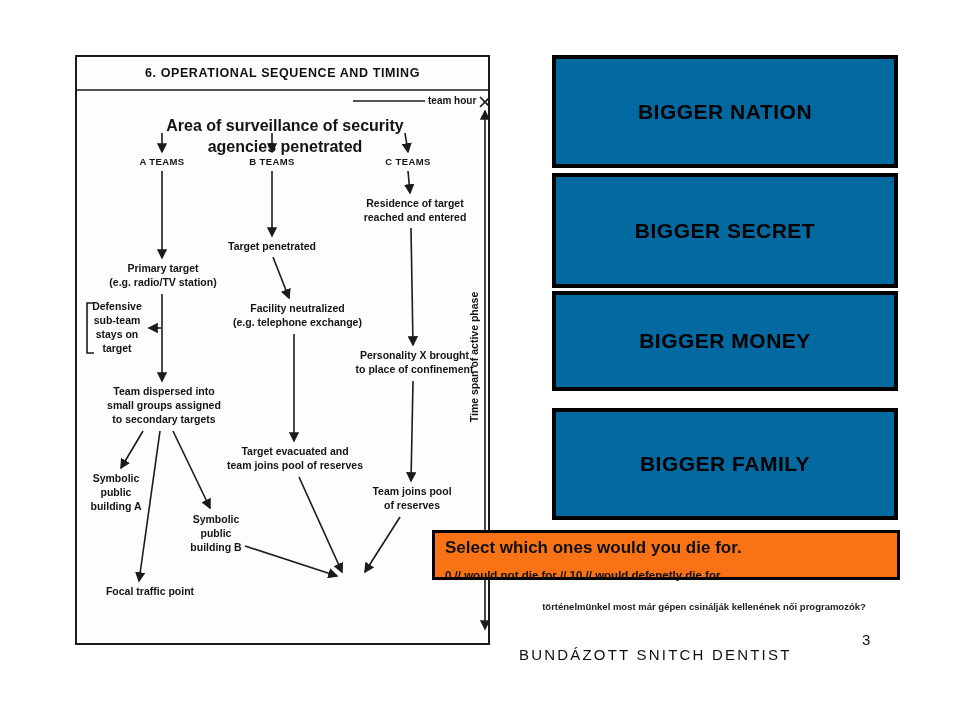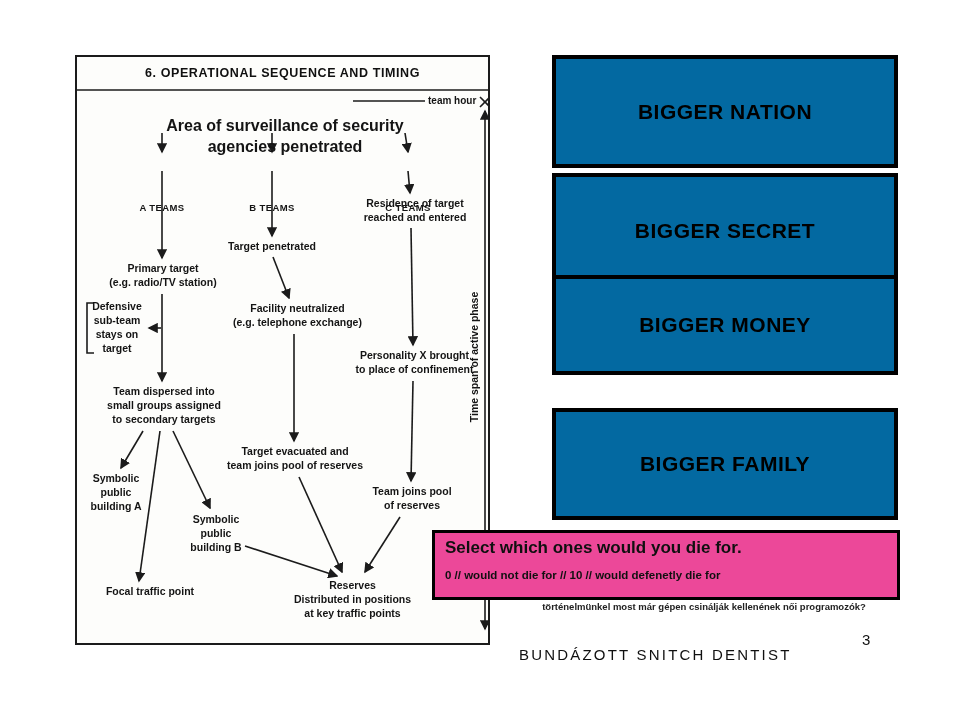--- a/index.html
+++ b/index.html
@@ -8,35 +8,35 @@
   .slide { position:relative; width:960px; height:720px; background:#ffffff; overflow:hidden; }
 
   
   .diagram { position:absolute; left:75px; top:55px; width:415px; height:590px;
              border:2px solid #1b1b1b; background:#fdfdfb; }
   .flow-svg { position:absolute; inset:0; width:100%; height:100%; }
   .diagram-title { position:absolute; top:9px; left:0; width:100%; text-align:center;
                    font-weight:bold; font-size:12.5px; letter-spacing:.6px; color:#101010; }
   .node { position:absolute; font-weight:bold; font-size:10.5px; line-height:1.32;
           color:#141414; text-align:center; white-space:pre-line; }
-  .teams { font-size:9.5px; letter-spacing:.4px;margin-top:46px; }
+  .teams { font-size:9.5px; letter-spacing:.4px; }
   .zero-hour { font-size:10px; text-align:left; }
   .timespan { position:absolute; left:318px; top:293px; width:160px; height:14px;
               transform:rotate(-90deg); font-weight:bold; font-size:10.5px;
               text-align:center; color:#141414; white-space:nowrap; }
 
   
   .option-box { position:absolute; left:552px; width:346px; border:4px solid #000;
                 background:#0369a1; display:flex; align-items:center; justify-content:center;
                 cursor:pointer; }
   .option-label { font-weight:bold; font-size:21px; letter-spacing:.5px; color:#000; }
 
   
-  .prompt-box { position:absolute; left:432px; top:530px; width:468px; height:70px;
-                border:3px solid #000; background:#ec4899; padding:5px 10px; }
+  .prompt-box { position:absolute; left:432px; top:530px; width:468px; height:50px;
+                border:3px solid #000; background:#f97316; padding:5px 10px; }
   .prompt-title { font-weight:bold; font-size:17px; color:#101010; }
   .prompt-scale { font-weight:bold; font-size:11.5px; margin-top:11px; color:#101010; }
 
   
   .note { position:absolute; left:505px; top:600px; width:398px; text-align:center;
           font-weight:bold; font-size:9.5px; line-height:1.5; color:#222; }
   .footer-title { position:absolute; left:519px; top:646px; font-size:15px;
                   letter-spacing:2.2px; color:#101010; }
   .page-number { position:absolute; left:862px; top:631px; font-size:15px; color:#101010; }
 </style>
@@ -121,34 +121,31 @@
 team joins pool of reserves</div>
     <div class="node" style="left:3px;top:415px;width:72px">Symbolic
 public
 building A</div>
     <div class="node" style="left:283px;top:428px;width:104px">Team joins pool
 of reserves</div>
     <div class="node" style="left:98px;top:456px;width:82px">Symbolic
 public
 building B</div>
     <div class="node" style="left:14px;top:528px;width:118px">Focal traffic point</div>
-    <div class="node" style="left:183px;top:522px;width:185px">Reserves
-Distributed in positions
-at key traffic points</div>
 
     <div class="timespan">Time span of active phase</div>
   </div>
 
   <div class="option-box" style="top:55px;height:113px">
     <span class="option-label">BIGGER NATION</span>
   </div>
   <div class="option-box" style="top:173px;height:115px">
     <span class="option-label">BIGGER SECRET</span>
   </div>
-  <div class="option-box" style="top:275px;height:100px">
+  <div class="option-box" style="top:291px;height:100px">
     <span class="option-label">BIGGER MONEY</span>
   </div>
   <div class="option-box" style="top:408px;height:112px">
     <span class="option-label">BIGGER FAMILY</span>
   </div>
 
   <div class="prompt-box">
     <div class="prompt-title">Select which ones would you die for.</div>
     <div class="prompt-scale">0 // would not die for // 10 // would defenetly die for</div>
   </div>

